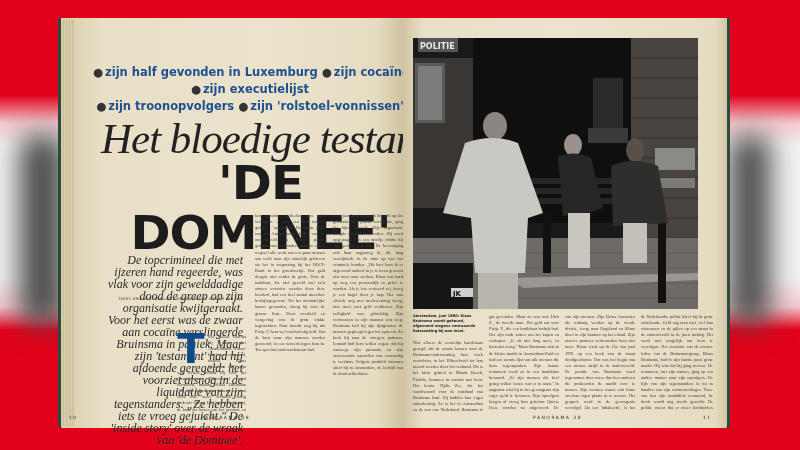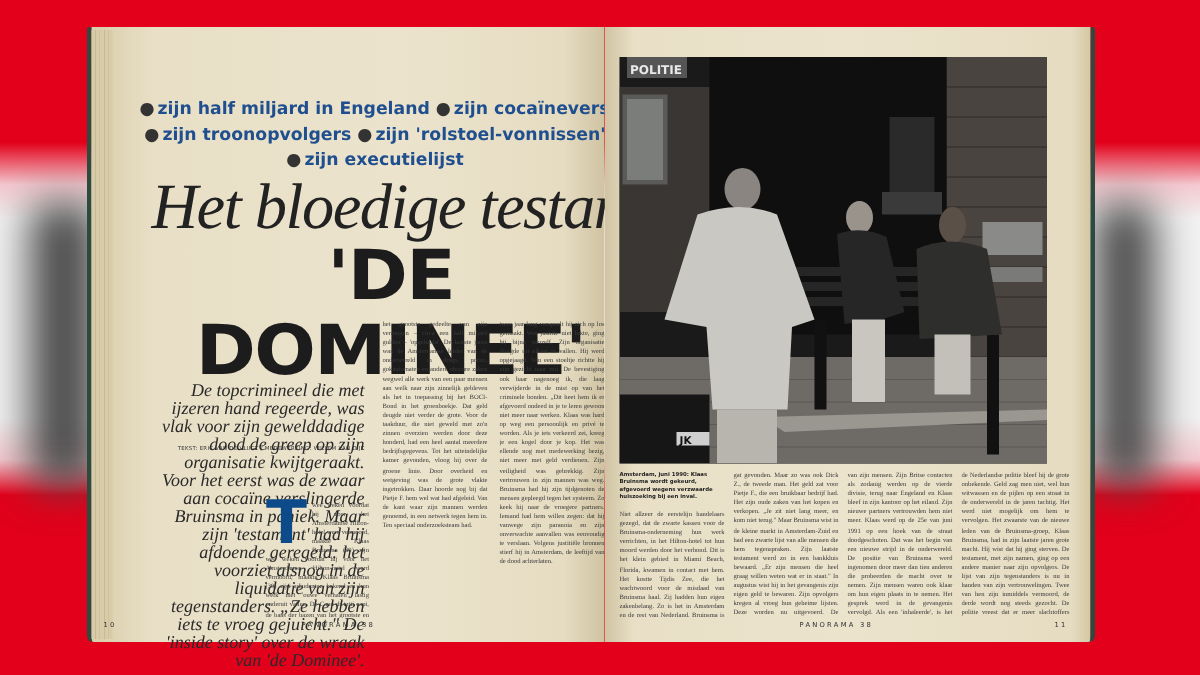--- a/index.html
+++ b/index.html
@@ -107,29 +107,29 @@
 <div class="bg-blur-right"></div>
 
 <div class="spread">
 
   <div class="page page-left">
     <div class="page-edges"></div>
 
 
     <div class="bullets">
       <div class="bullet-line">
-        <span class="bullet-dot">●</span><span>zijn half miljard in Engeland</span>
+        <span class="bullet-dot">●</span><span>zijn half gevonden in Luxemburg</span>
         <span class="bullet-dot">●</span><span>zijn cocaïneverslaving</span>
+      </div>
+      <div class="bullet-line">
+        <span class="bullet-dot">●</span><span>zijn executielijst</span>
       </div>
       <div class="bullet-line">
         <span class="bullet-dot">●</span><span>zijn troonopvolgers</span>
         <span class="bullet-dot">●</span><span>zijn 'rolstoel-vonnissen'</span>
-      </div>
-      <div class="bullet-line">
-        <span class="bullet-dot">●</span><span>zijn executielijst</span>
       </div>
     </div>
 
     <div class="headline-script">Het bloedige testament van</div>
     <div class="headline-big">'DE DOMINEE'</div>
 
     <div class="lede">De topcrimineel die met ijzeren hand regeerde, was vlak voor zijn gewelddadige dood de greep op zijn organisatie kwijtgeraakt. Voor het eerst was de zwaar aan cocaïne verslingerde Bruinsma in paniek. Maar zijn 'testament' had hij afdoende geregeld: het voorziet alsnog in de liquidatie van zijn tegenstanders. „Ze hebben iets te vroeg gejuicht." De 'inside story' over de wraak van 'de Dominee'.</div>
     <div class="byline">TEKST: ERIC VAN DE VLUGT / MEDEWERKING: WILLEM VAN DIJK</div>
 
     <div class="dropcap">T</div>

